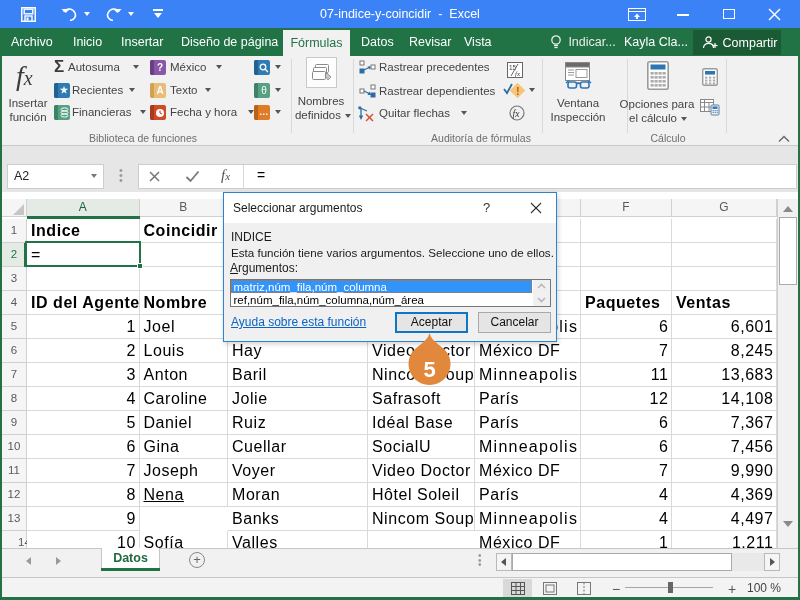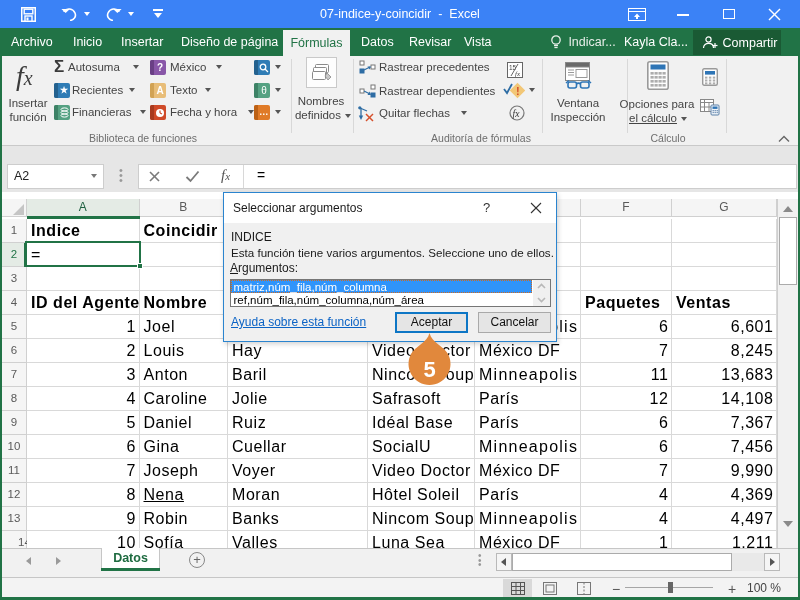--- a/index.html
+++ b/index.html
@@ -271,21 +271,21 @@
       <rect x="3.5" y="19.0" width="3.2" height="2.6" fill="#adadad"></rect>
       <rect x="7.5" y="19.0" width="3.2" height="2.6" fill="#adadad"></rect>
       <rect x="11.5" y="19.0" width="3.2" height="2.6" fill="#adadad"></rect>
       <rect x="15.5" y="19.0" width="3.2" height="2.6" fill="#adadad"></rect>
       <rect x="3.5" y="23.0" width="3.2" height="2.6" fill="#adadad"></rect>
       <rect x="7.5" y="23.0" width="3.2" height="2.6" fill="#adadad"></rect>
       <rect x="11.5" y="23.0" width="3.2" height="2.6" fill="#adadad"></rect>
       <rect x="15.5" y="23.0" width="3.2" height="2.6" fill="#adadad"></rect>
     </svg>
 <div class="rtx" style="left:657px;top:42px;transform:translateX(-50%);">Opciones para</div>
-<div class="rtx" style="left:653px;top:56px;transform:translateX(-50%);text-decoration:underline;">el cálculo</div>
+<div class="rtx" style="left:653px;top:56px;transform:translateX(-50%);">el cálculo</div>
 <div class="ab" style="left:681px;top:61px;">
       <span class="da"></span>
     </div>
 <svg class="ab" style="left:702px;top:12px" width="16" height="18" viewBox="0 0 16 18">
       <rect x="0.7" y="0.7" width="14.6" height="16.6" rx="1.5" fill="#fdfdfd" stroke="#9a9a9a" stroke-width="1.4"></rect>
       <rect x="3" y="3" width="10" height="3.6" fill="#2e75b6"></rect>
       <rect x="3.0" y="8.6" width="2.4" height="2" fill="#adadad"></rect>
       <rect x="6.9" y="8.6" width="2.4" height="2" fill="#adadad"></rect>
       <rect x="10.8" y="8.6" width="2.4" height="2" fill="#adadad"></rect>
       <rect x="3.0" y="11.5" width="2.4" height="2" fill="#adadad"></rect>
@@ -440,31 +440,29 @@
 <div class="rhd" style="top:284px;height:24px;line-height:23px;background:#f5f5f5;color:#5a5a5a;">12</div>
 <div class="cell cr" style="left:27.0px;top:284px;width:112.5px;height:24px;">8</div>
 <div class="cell cl" style="left:139.5px;top:284px;width:88.5px;height:24px;text-decoration:underline;">Nena</div>
 <div class="cell cl" style="left:228.0px;top:284px;width:140.0px;height:24px;">Moran</div>
 <div class="cell cl" style="left:368.0px;top:284px;width:107.0px;height:24px;">Hôtel Soleil</div>
 <div class="cell cl" style="left:475.0px;top:284px;width:106.0px;height:24px;">París</div>
 <div class="cell cr" style="left:581.0px;top:284px;width:91.0px;height:24px;">4</div>
 <div class="cell cr" style="left:672.0px;top:284px;width:105.0px;height:24px;">4,369</div>
 <div class="rhd" style="top:308px;height:24px;line-height:23px;background:#f5f5f5;color:#5a5a5a;">13</div>
 <div class="cell cr" style="left:27.0px;top:308px;width:112.5px;height:24px;">9</div>
-<div class="cell cl" style="left:139.5px;top:308px;width:88.5px;height:24px;">Robin</div>
 <div class="cell cl" style="left:228.0px;top:308px;width:140.0px;height:24px;">Banks</div>
 <div class="cell cl" style="left:368.0px;top:308px;width:107.0px;height:24px;">Nincom Soup</div>
 <div class="cell cl" style="left:475.0px;top:308px;width:106.0px;height:24px;"><span style="letter-spacing:1.25px">Minneapolis</span></div>
 <div class="cell cr" style="left:581.0px;top:308px;width:91.0px;height:24px;">4</div>
 <div class="cell cr" style="left:672.0px;top:308px;width:105.0px;height:24px;">4,497</div>
 <div class="rhd" style="top:332px;height:24px;line-height:23px;background:#f5f5f5;color:#5a5a5a;padding-left:16px;">14</div>
 <div class="cell cr" style="left:27.0px;top:332px;width:112.5px;height:24px;">10</div>
 <div class="cell cl" style="left:139.5px;top:332px;width:88.5px;height:24px;">Sofía</div>
 <div class="cell cl" style="left:228.0px;top:332px;width:140.0px;height:24px;">Valles</div>
-<div class="cell cl" style="left:368.0px;top:332px;width:107.0px;height:24px;">Luna Sea</div>
 <div class="cell cl" style="left:475.0px;top:332px;width:106.0px;height:24px;">México DF</div>
 <div class="cell cr" style="left:581.0px;top:332px;width:91.0px;height:24px;">1</div>
 <div class="cell cr" style="left:672.0px;top:332px;width:105.0px;height:24px;">1,211</div>
 <div class="ab" style="left:25px;top:42px;width:116px;height:26px;border:2px solid #217346;z-index:5;"></div>
 <div class="ab" style="left:137px;top:64px;width:6px;height:6px;background:#217346;border:1px solid #fff;z-index:6;"></div>
 </div>
 <div class="ab" style="left:777px;top:199px;width:21px;height:349px;background:#f1f1f1;border-left:1px solid #cfcfcf;">
 <div class="ab" style="left:5px;top:7px;width:0;height:0;border-left:5px solid transparent;border-right:5px solid transparent;border-bottom:6px solid #8a8a8a;"></div>
 <div class="ab" style="left:1px;top:18px;width:18px;height:68px;background:#fff;border:1px solid #ababab;"></div>
 <div class="ab" style="left:5px;top:322px;width:0;height:0;border-left:5px solid transparent;border-right:5px solid transparent;border-top:6px solid #8a8a8a;"></div>

